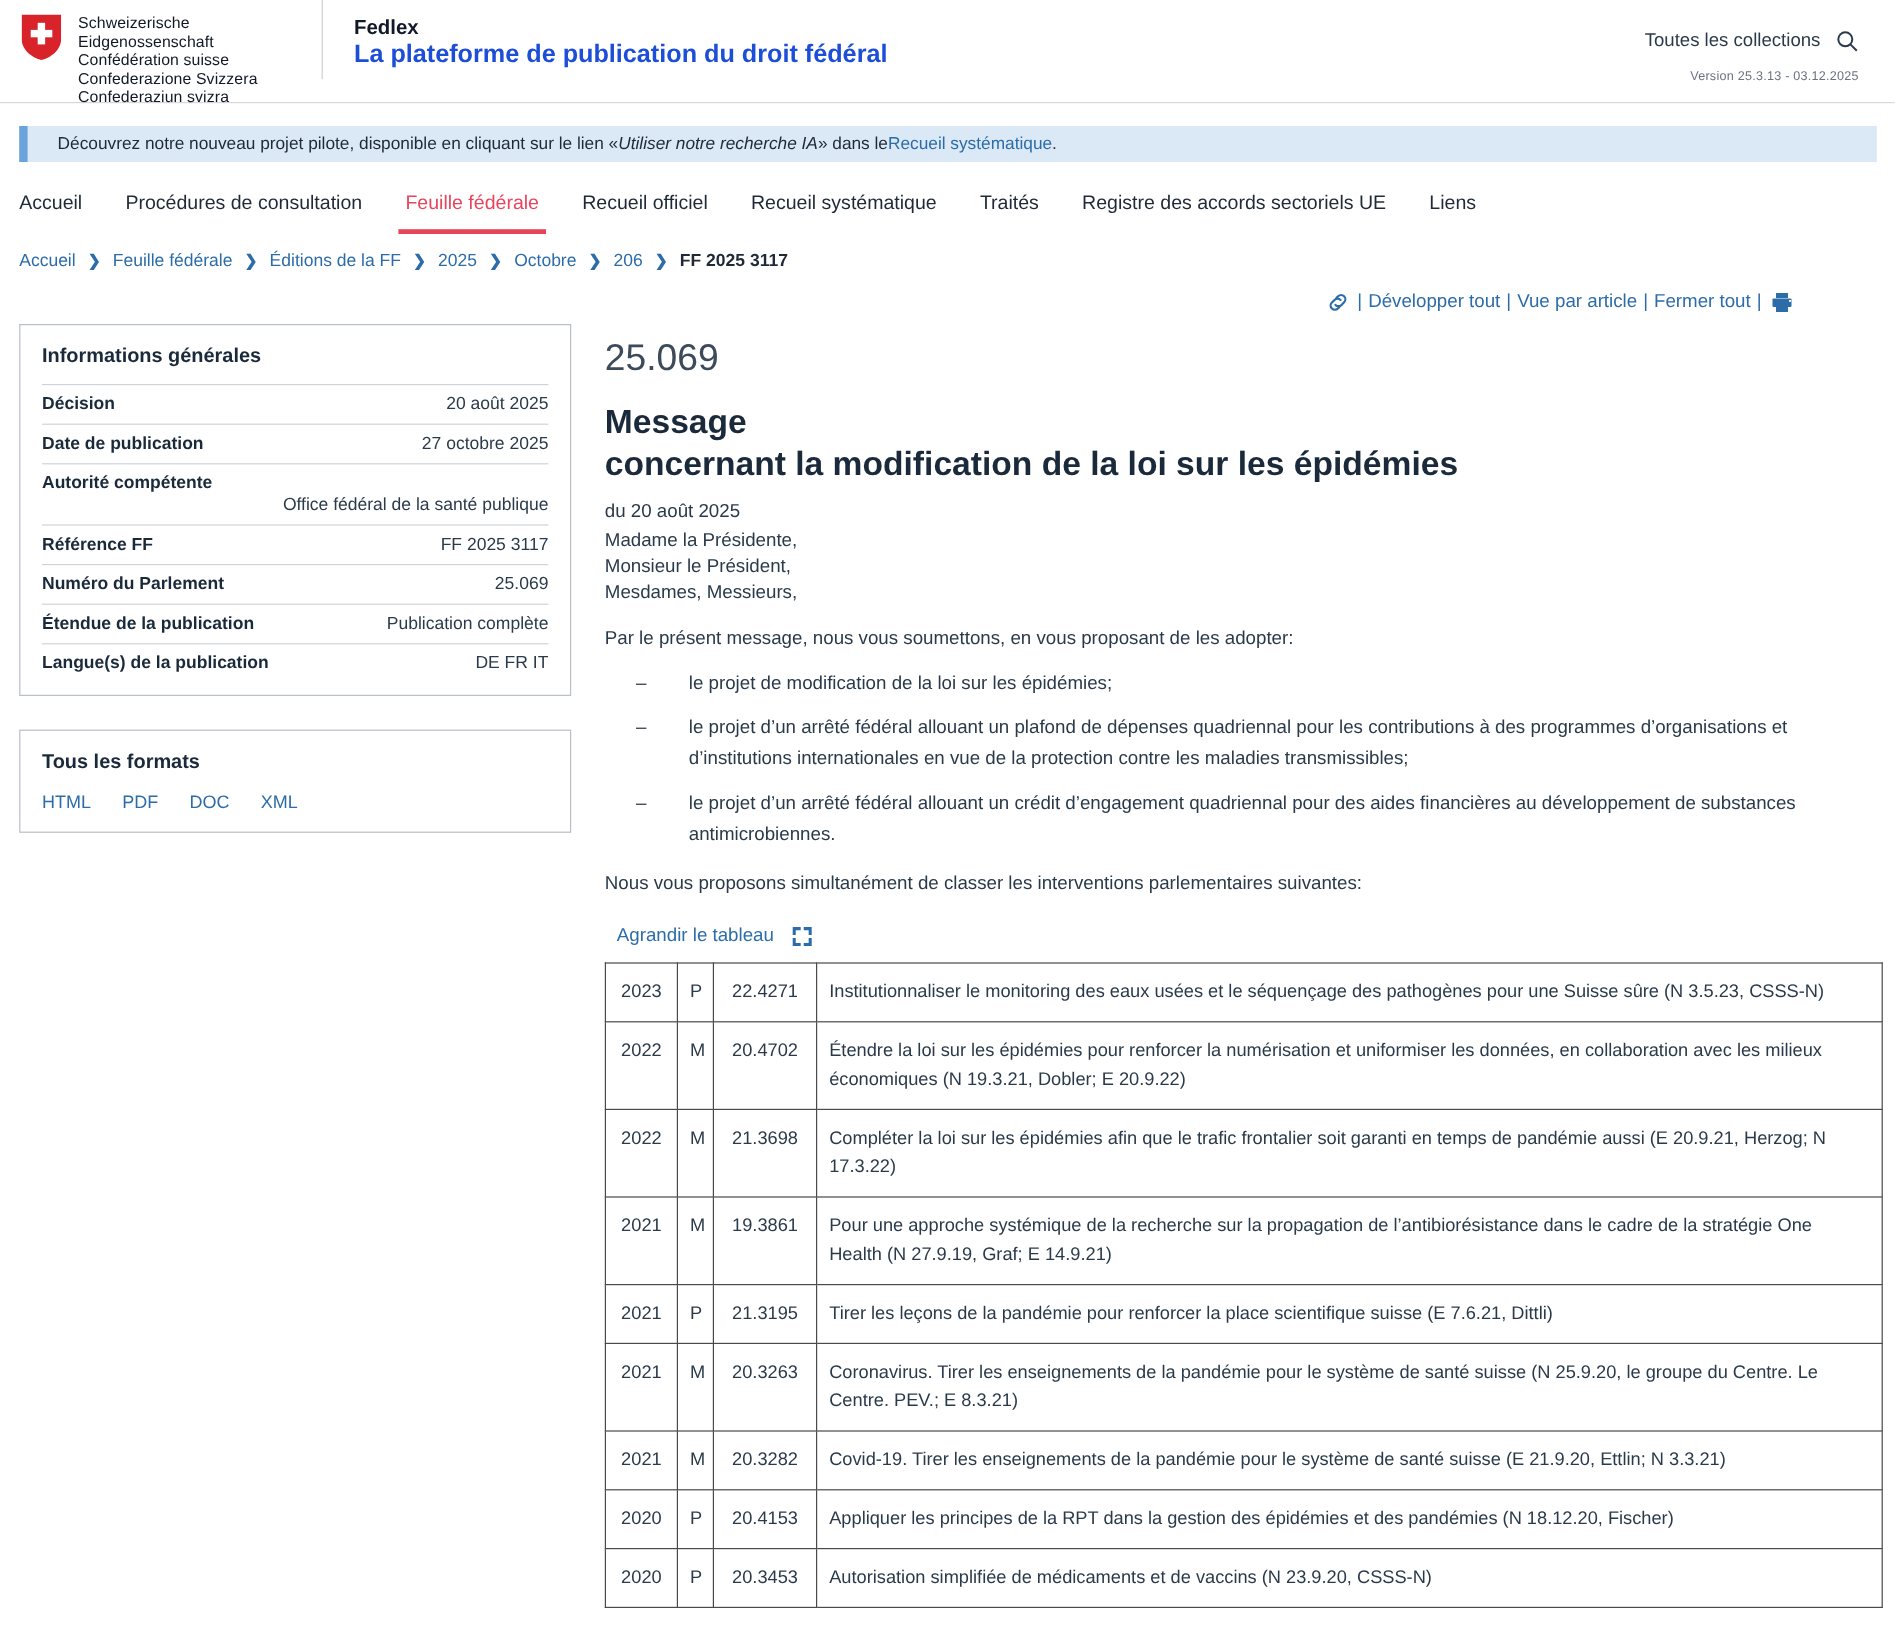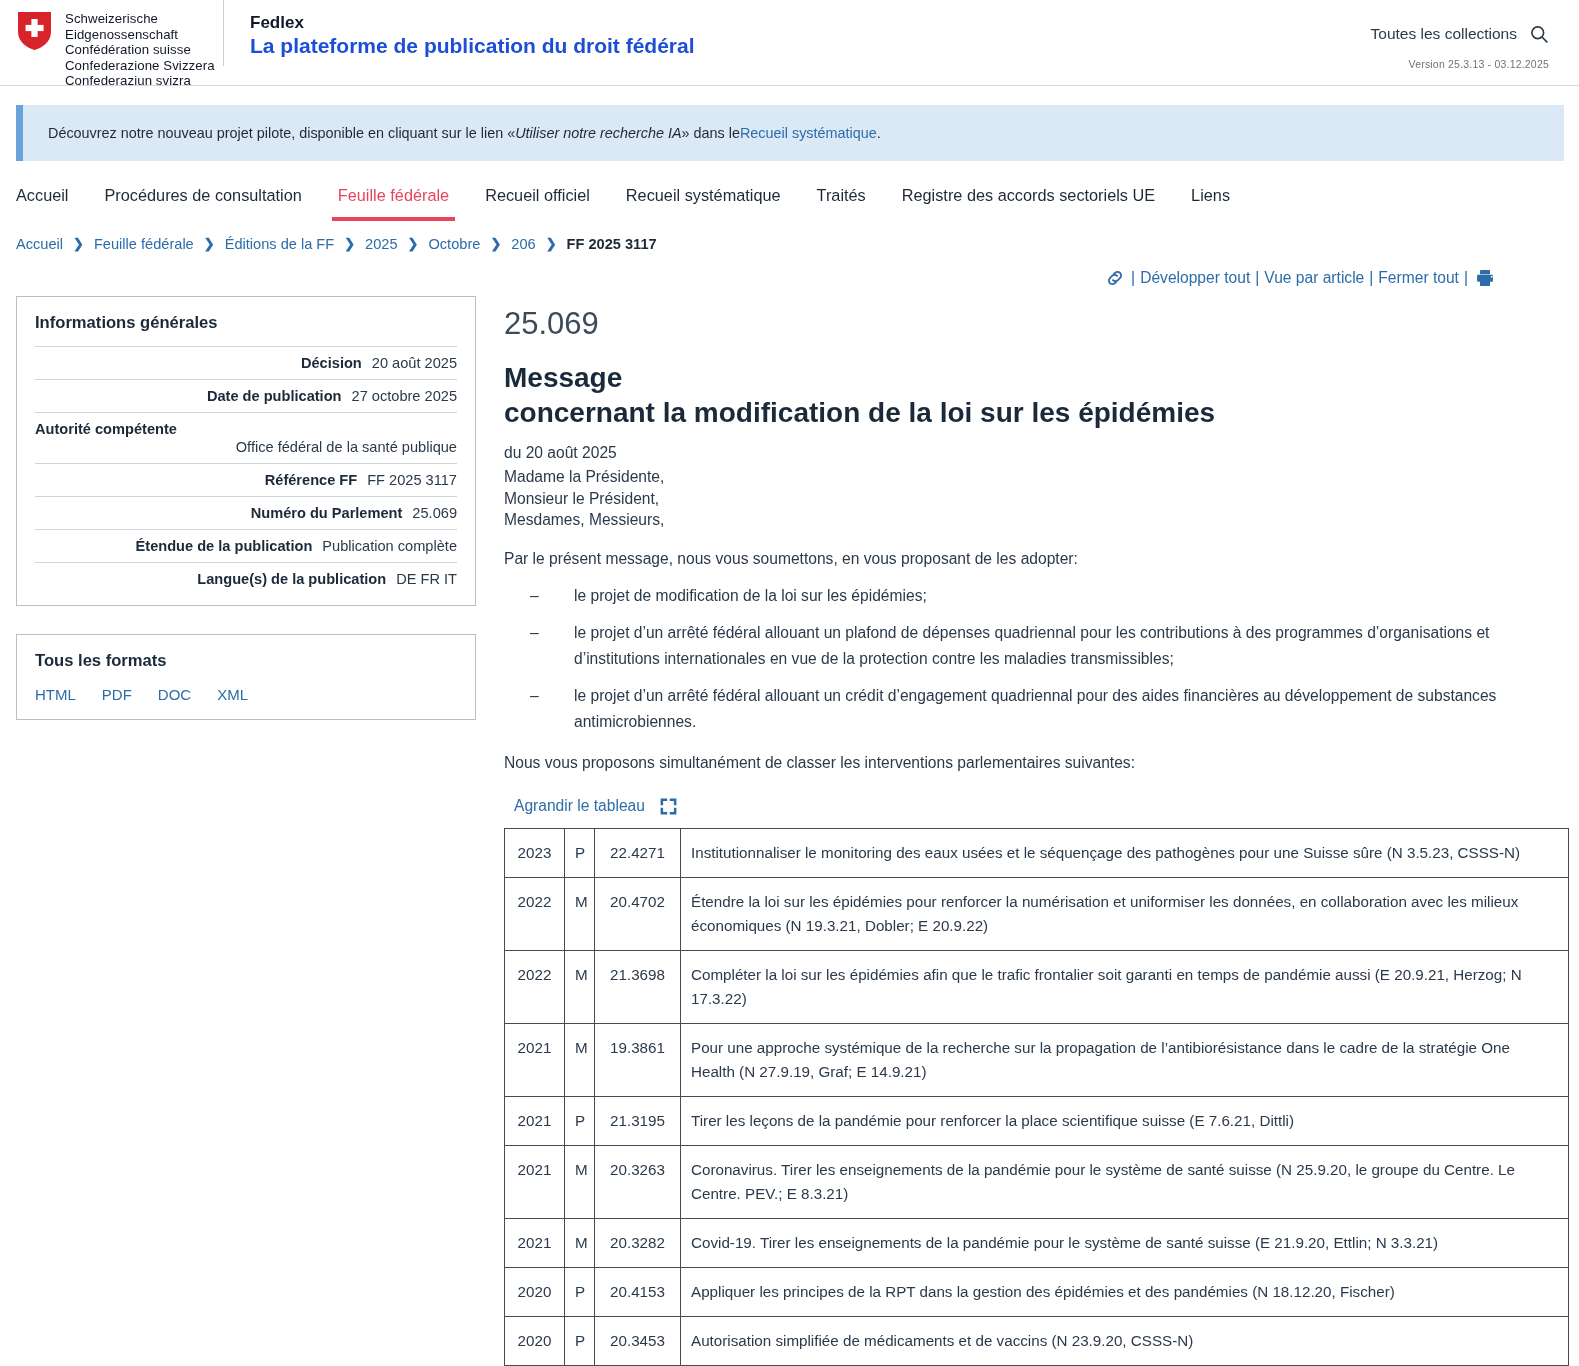--- a/index.html
+++ b/index.html
@@ -14,21 +14,21 @@
   
   .header {
     display: flex; align-items: flex-start;
     height: 86px; padding: 0;
     border-bottom: 1px solid #d8d8d8;
     position: relative;
   }
   .logo-block {
     display: flex; align-items: flex-start; gap: 14px;
     padding: 11px 0 0 18px;
-    width: 224px;
+    width: 269px;
     border-right: 1px solid #cfcfcf;
     height: 66px;
   }
   .shield { width: 33px; height: 38px; flex: none; margin-top: 1px; }
   .conf-lines {
     font-size: 13.2px; line-height: 15.6px; color: #111827;
     font-family: "Liberation Sans", sans-serif; letter-spacing: .1px;
   }
   .brand { padding: 12px 0 0 26px; }
   .brand-name { font-size: 17px; font-weight: bold; color: #111827; line-height: 22px; }
@@ -40,21 +40,21 @@
     display: inline-flex; align-items: center; gap: 12px;
     font-size: 15.5px; color: #2b3a4a; cursor: pointer;
   }
   .search-icon { width: 20px; height: 20px; }
   .version { font-size: 10.5px; color: #6b7280; margin-top: 14px; letter-spacing: .2px; }
 
   
   .notice-wrap { padding: 19px 0 0 16px; }
   .notice {
     background: #dbe9f6; border-left: 7px solid #6ba4dc;
-    width: 1548px; height: 56px;
+    width: 1548px; height: 30px;
     display: flex; align-items: center;
     padding-left: 25px;
     font-size: 14.4px; color: #1f2937;
   }
   .notice em { font-style: italic; }
   .notice a { color: #2c6ca8; text-decoration: none; }
 
   
   .nav {
     display: flex; align-items: center; gap: 0;
@@ -98,21 +98,21 @@
   .sidebar { width: 460px; flex: none; }
   .panel {
     border: 1px solid #b9bfc6; background: #fff; padding: 16px 18px 10px 18px;
   }
   .panel + .panel { margin-top: 28px; }
   .panel h3 {
     margin: 0 0 13px 0; font-size: 16.6px; font-weight: bold; color: #1b2a3a;
   }
   .info-row {
     border-top: 1px solid #cfd4d9;
-    display: flex; justify-content: flex-end; align-items: baseline;
+    display: flex; justify-content: space-between; align-items: baseline;
     padding: 8px 0 8px 0; font-size: 14.6px; gap: 10px;
   }
   .info-row .k { font-weight: bold; color: #1b2a3a; white-space: nowrap; }
   .info-row .v { color: #2b3a4a; text-align: right; }
   .info-row.stacked { display: block; }
   .info-row.stacked .v { display: block; text-align: right; margin-top: 2px; }
   .lang-links { color: #2c6ca8; }
   .formats { display: flex; gap: 26px; padding: 2px 0 6px 0; }
   .formats a { color: #2c6ca8; text-decoration: none; font-size: 15px; cursor: pointer; }
 

